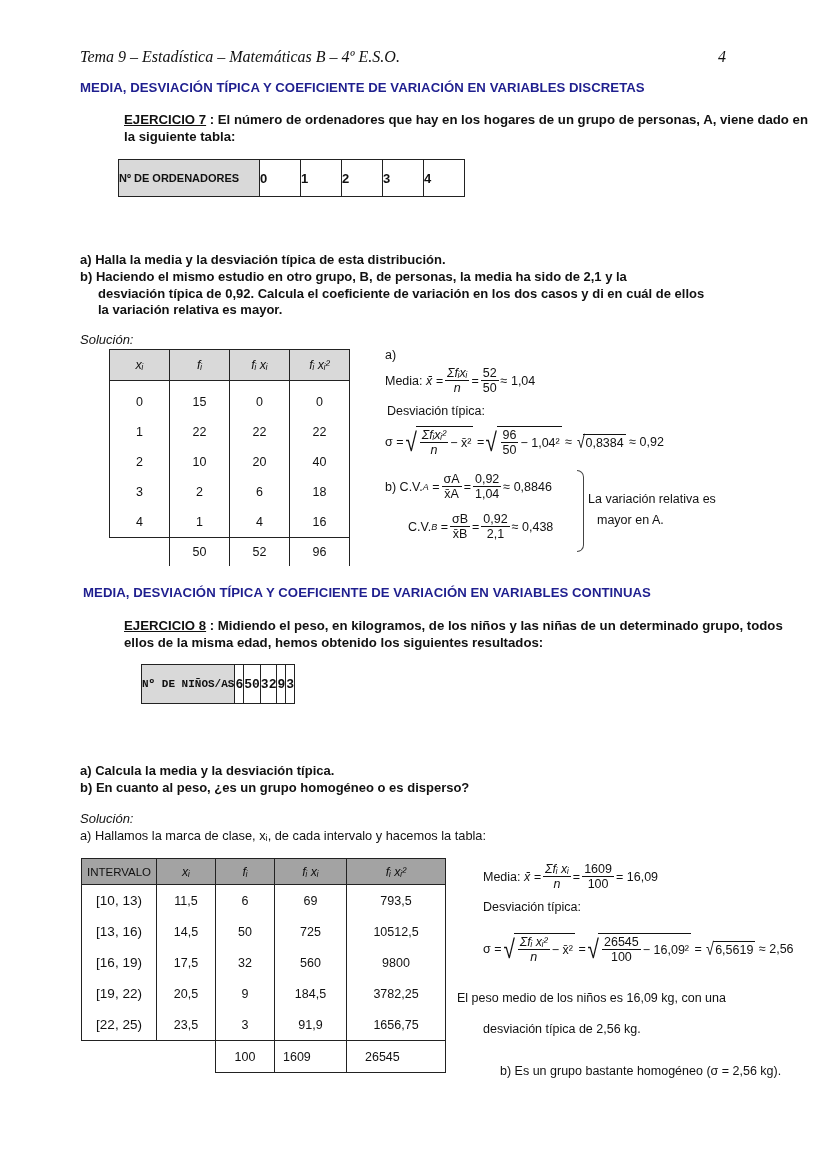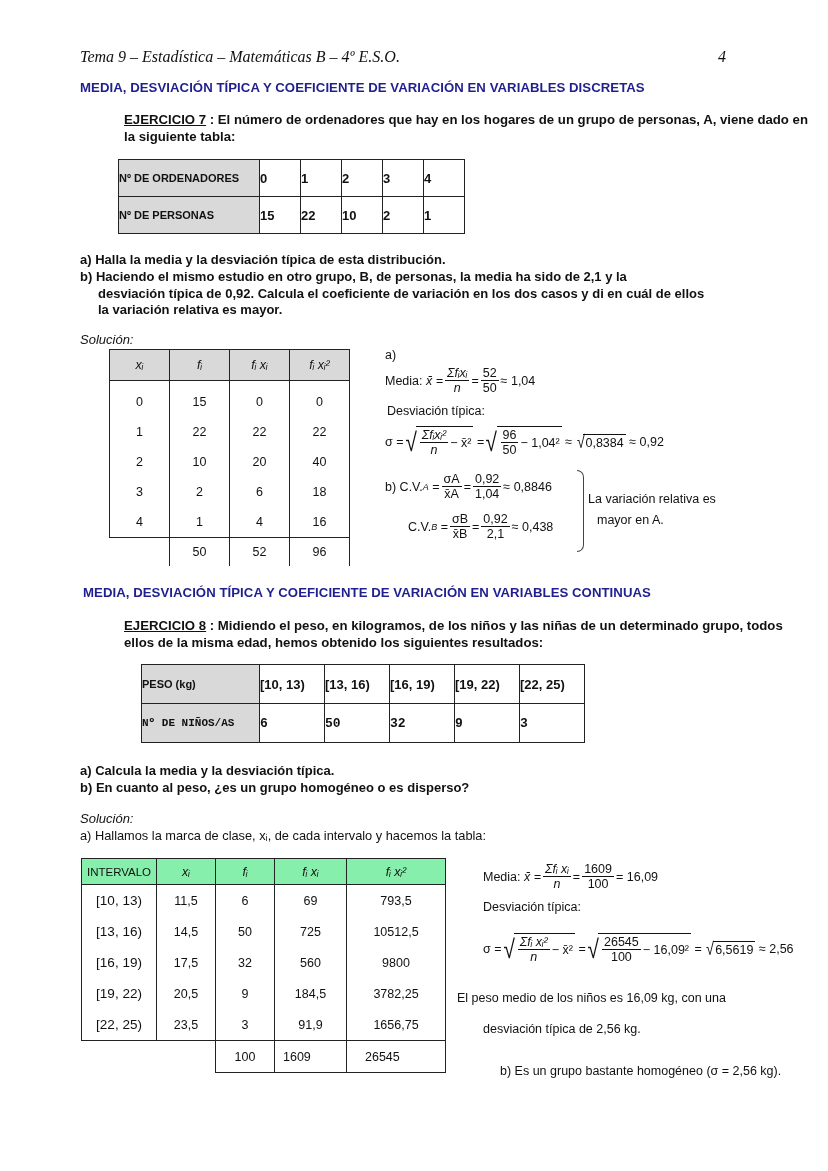--- a/index.html
+++ b/index.html
@@ -25,21 +25,21 @@
   table.sol1 tr.th td { background: #d9d9d9; height: 30px; border-top: 1.3px solid #222; border-bottom: 1.3px solid #222; font-style: italic; }
   table.sol1 tr.r td { height: 30px; }
   table.sol1 tr.first td { padding-top: 6px; }
   table.sol1 tr.last td { border-bottom: 1.3px solid #222; }
   table.sol1 tr.tot td { height: 28px; }
   table.sol1 tr.tot td.blank { border-left: none; border-bottom: none; }
 
   
   table.sol2 { border-collapse: collapse; position: absolute; left: 81px; top: 858px; }
   table.sol2 td { font-size: 12.5px; padding: 0; border-left: 1.3px solid #222; border-right: 1.3px solid #222; text-align: center; }
-  table.sol2 tr.th td { background: #86efac; height: 25px; border-top: 1.3px solid #222; border-bottom: 1.3px solid #222; }
+  table.sol2 tr.th td { background: #a3a3a3; height: 25px; border-top: 1.3px solid #222; border-bottom: 1.3px solid #222; }
   table.sol2 tr.th td.it { font-style: italic; }
   table.sol2 tr.r td { height: 31px; }
   table.sol2 tr.last td { border-bottom: 1.3px solid #222; }
   table.sol2 tr.tot td { height: 31px; border-bottom: 1.3px solid #222; }
   table.sol2 tr.tot td.blank { border: none; border-right: 1.3px solid #222; }
   table.sol2 td.iv { font-size: 13.5px; }
 
   .math { font-size: 12.5px; }
   .frac { display: inline-flex; flex-direction: column; align-items: center; vertical-align: middle; margin: 0 2px; }
   .frac .num { border-bottom: 1px solid #111; padding: 0 2px; line-height: 14px; }
@@ -65,28 +65,20 @@
 <table class="grid" style="left:118px; top:159px;">
   <tbody>
       <tr style="height:37px;">
     <td class="hd" style="width:140px;">Nº DE ORDENADORES</td>
     <td style="width:40px;">0</td>
     <td style="width:40px;">1</td>
     <td style="width:40px;">2</td>
     <td style="width:40px;">3</td>
     <td style="width:40px;">4</td>
   </tr>
-  <tr style="height:37px;">
-    <td class="hd">Nº DE PERSONAS</td>
-    <td>15</td>
-    <td>22</td>
-    <td>10</td>
-    <td>2</td>
-    <td>1</td>
-  </tr>
 </tbody>
   </table>
 
 <div class="abs q" style="left:80px; top:251px;">a)  Halla la media y la desviación típica de esta distribución.</div>
 <div class="abs q" style="left:80px; top:268px;">b)  Haciendo el mismo estudio en otro grupo,  B,  de personas, la media ha sido de 2,1 y la</div>
 <div class="abs q" style="left:98px; top:285px;">desviación típica de 0,92. Calcula el coeficiente de variación en los dos casos y di en cuál de ellos</div>
 <div class="abs q" style="left:98px; top:301px;">la variación relativa es mayor.</div>
 
 <div class="abs sol" style="left:80px; top:332px;">Solución:</div>
 
@@ -214,28 +206,20 @@
 <div class="abs math" style="left:597px; top:513px;">mayor en A.</div>
 
 <div class="abs section-title" style="left:83px; top:585px;">MEDIA, DESVIACIÓN TÍPICA Y COEFICIENTE DE VARIACIÓN EN VARIABLES CONTINUAS</div>
 
 <div class="abs exercise" style="left:80px; top:617px;">
   <span class="ex-label">EJERCICIO 8</span><span> : Midiendo el peso, en kilogramos, de los niños y las niñas de un determinado grupo, todos ellos de la misma edad, hemos obtenido los siguientes resultados:</span>
 </div>
 
 <table class="grid" style="left:141px; top:664px;">
   <tbody>
-      <tr style="height:39px;">
-    <td class="hd" style="width:117px;">PESO (kg)</td>
-    <td style="width:64px;">[10, 13)</td>
-    <td style="width:64px;">[13, 16)</td>
-    <td style="width:64px;">[16, 19)</td>
-    <td style="width:64px;">[19, 22)</td>
-    <td style="width:64px;">[22, 25)</td>
-  </tr>
   <tr style="height:39px;font-family:Liberation Mono, monospace;">
     <td class="hd">Nº DE NIÑOS/AS</td>
     <td>6</td>
     <td>50</td>
     <td>32</td>
     <td>9</td>
     <td>3</td>
   </tr>
 </tbody>
   </table>

